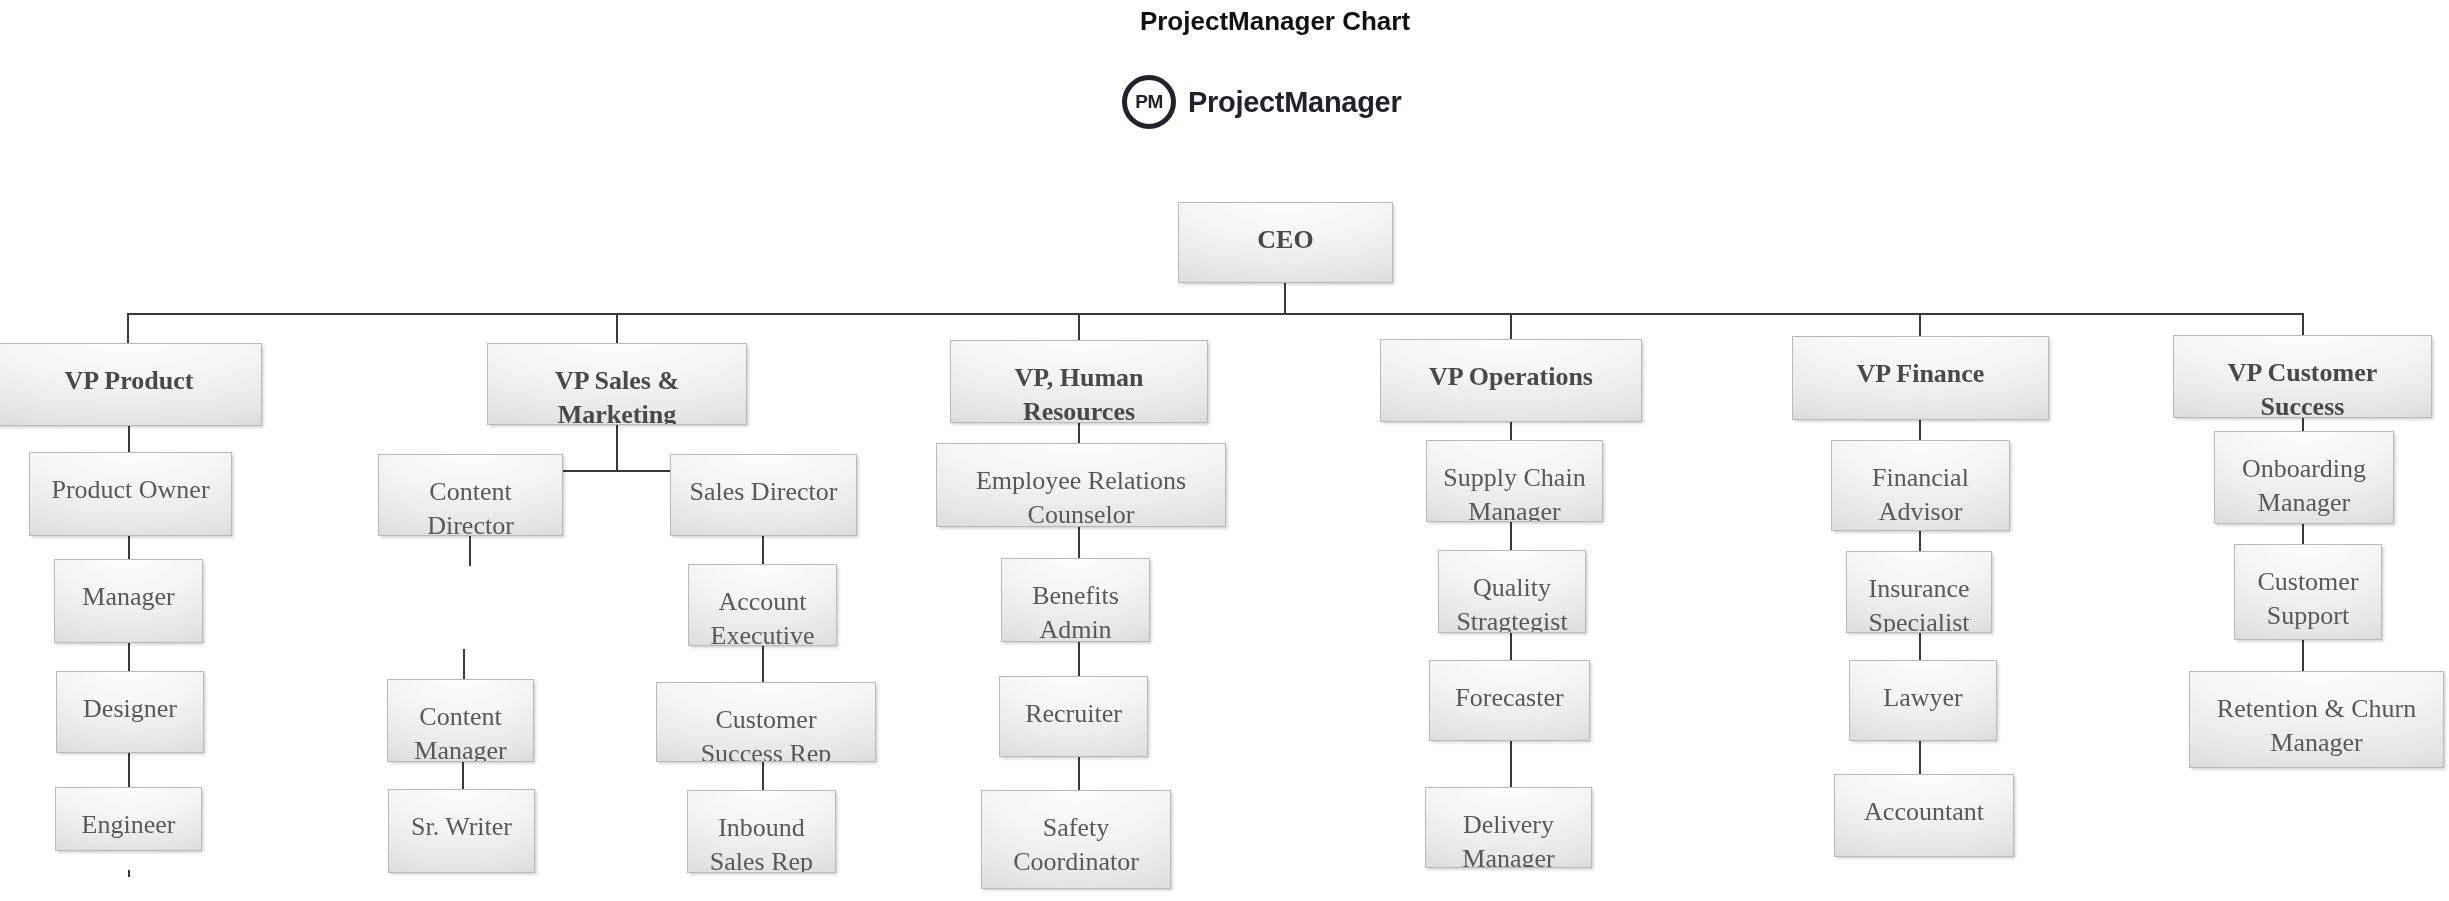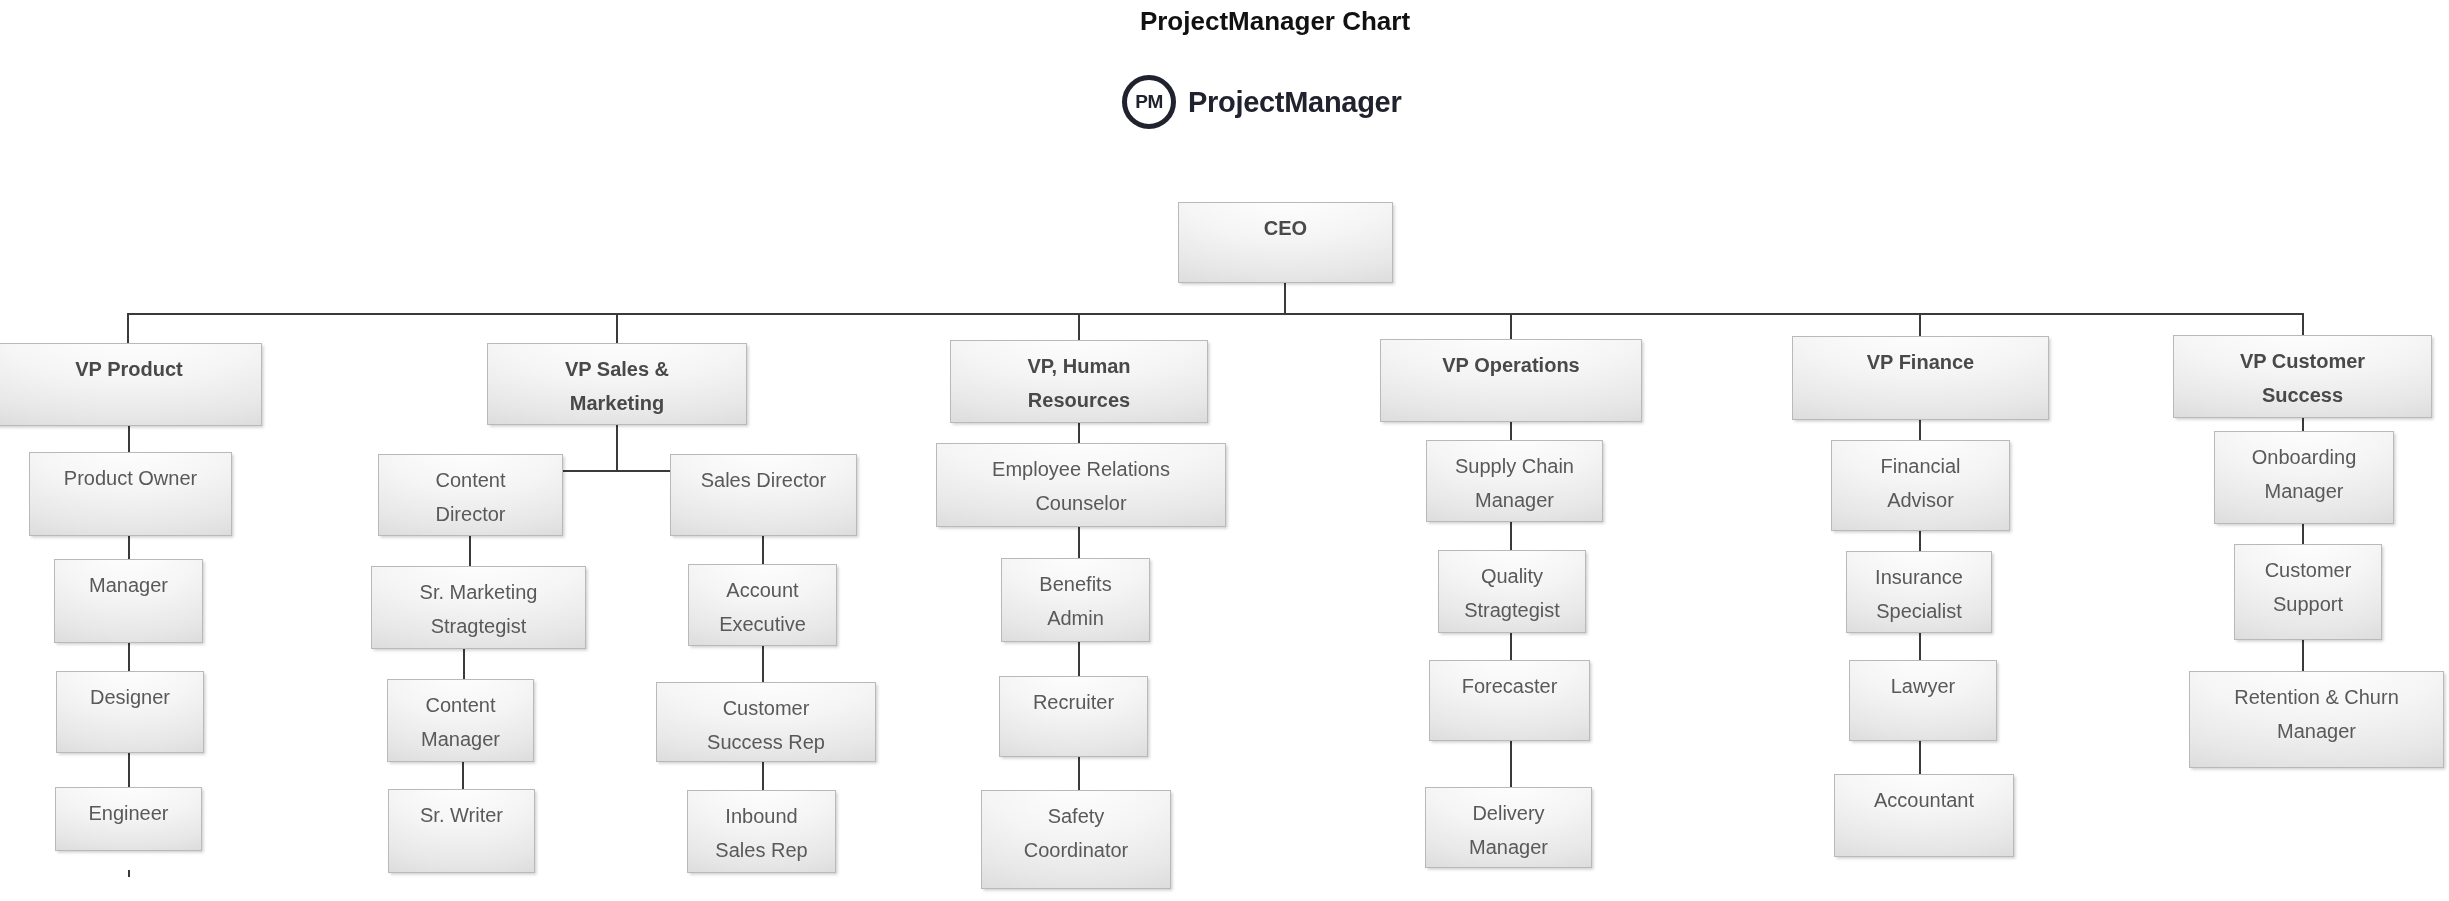--- a/index.html
+++ b/index.html
@@ -22,23 +22,23 @@
     background:#ffffff; flex:0 0 auto;
   }
   .brand-name {
     font-size:29px; font-weight:bold; color:#20222e; letter-spacing:-0.3px;
   }
   .node {
     position:absolute; box-sizing:border-box;
     border:1px solid #b9b9b9;
     background:radial-gradient(ellipse 130% 150% at 50% -12%, #ffffff 0%, #f5f5f5 38%, #e7e7e7 68%, #d2d2d2 100%);
     box-shadow:1.5px 1.5px 3px rgba(0,0,0,0.20);
-    text-align:center; padding-top:8px;
-    font-size:20px; line-height:34px; color:#595959;
-    white-space:pre-line; overflow:hidden;
+    text-align:center; padding-top:20px;
+    font-size:26px; line-height:34px; color:#595959;
+    white-space:pre-line; overflow:hidden;font-family:Liberation Serif, serif;
   }
   .node.vp { font-weight:bold; color:#494949; }
   .vline { position:absolute; width:1.5px; background:#3a3a3a; }
   .hline { position:absolute; height:1.5px; background:#3a3a3a; }
 </style>
 </head>
 <body>
 
 <div id="stage">
 
@@ -96,22 +96,20 @@
   <div class="node vp" style="left:-4px;top:343px;width:266px;height:83px">VP Product</div>
   <div class="node" style="left:29px;top:452px;width:203px;height:84px">Product Owner</div>
   <div class="node" style="left:54px;top:559px;width:149px;height:84px">Manager</div>
   <div class="node" style="left:56px;top:671px;width:148px;height:82px">Designer</div>
   <div class="node" style="left:55px;top:787px;width:147px;height:64px">Engineer</div>
 
   <div class="node vp" style="left:487px;top:343px;width:260px;height:82px">VP Sales &amp;
 Marketing</div>
   <div class="node" style="left:378px;top:454px;width:185px;height:82px">Content
 Director</div>
-  <div class="node" style="left:371px;top:566px;width:215px;height:83px">Sr. Marketing
-Stragtegist</div>
   <div class="node" style="left:387px;top:679px;width:147px;height:83px">Content
 Manager</div>
   <div class="node" style="left:388px;top:789px;width:147px;height:84px">Sr. Writer</div>
   <div class="node" style="left:670px;top:454px;width:187px;height:82px">Sales Director</div>
   <div class="node" style="left:688px;top:564px;width:149px;height:82px">Account
 Executive</div>
   <div class="node" style="left:656px;top:682px;width:220px;height:80px">Customer
 Success Rep</div>
   <div class="node" style="left:687px;top:790px;width:149px;height:83px">Inbound
 Sales Rep</div>

